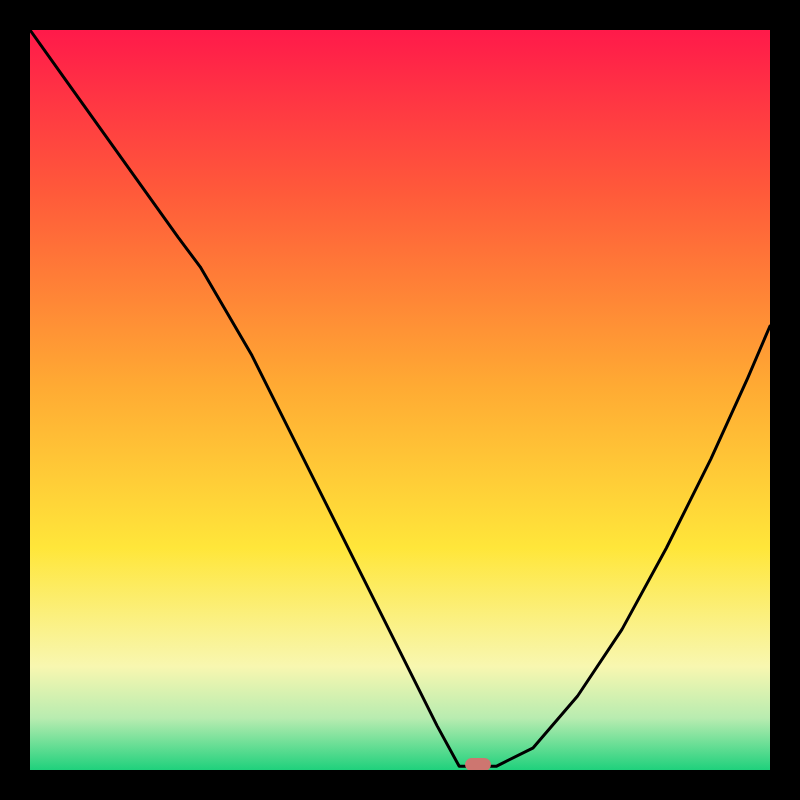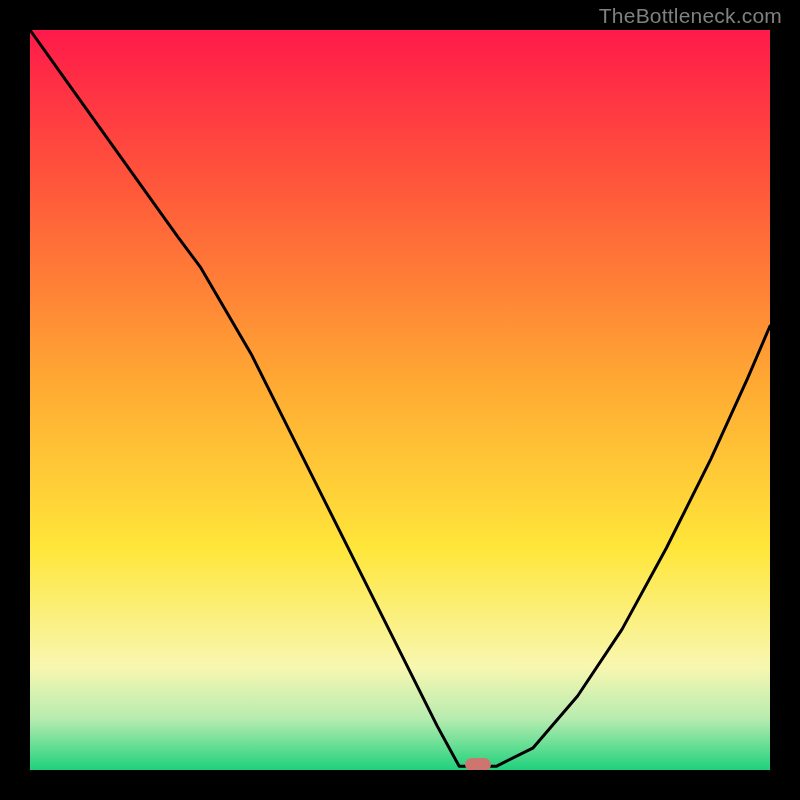--- a/index.html
+++ b/index.html
@@ -43,21 +43,20 @@
     position: absolute;
     background: #cd7670;
     border-radius: 999px;
   }
 </style>
 </head>
 <body>
 
 <div class="frame">
 
-  <div class="watermark">TheBottleneck.com</div>
 
   <div class="plot-area">
     <svg class="plot-svg" width="740" height="740" viewBox="0 0 740 740">
       <defs>
         <linearGradient id="bg-grad" x1="0" y1="0" x2="0" y2="1">
           <stop id="g0" offset="0%" stop-color="#ff1a4a"></stop>
           <stop id="g1" offset="22%" stop-color="#ff5a3a"></stop>
           <stop id="g2" offset="48%" stop-color="#ffaa33"></stop>
           <stop id="g3" offset="70%" stop-color="#ffe63a"></stop>
           <stop id="g4" offset="86%" stop-color="#f8f7b0"></stop>

